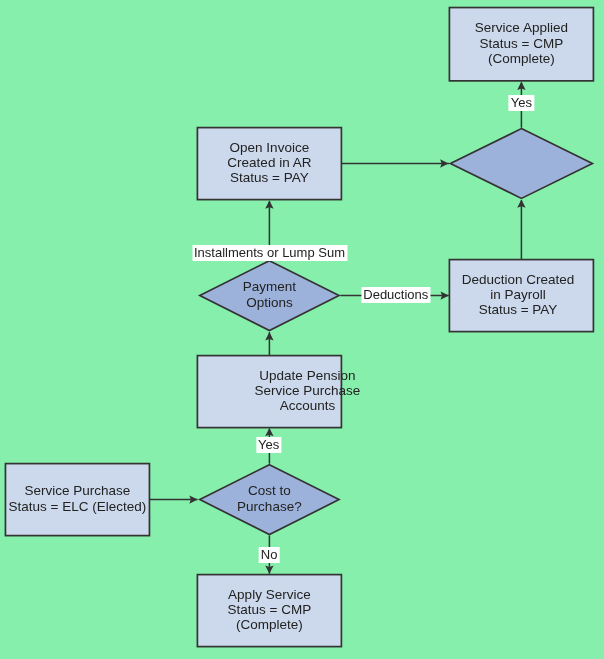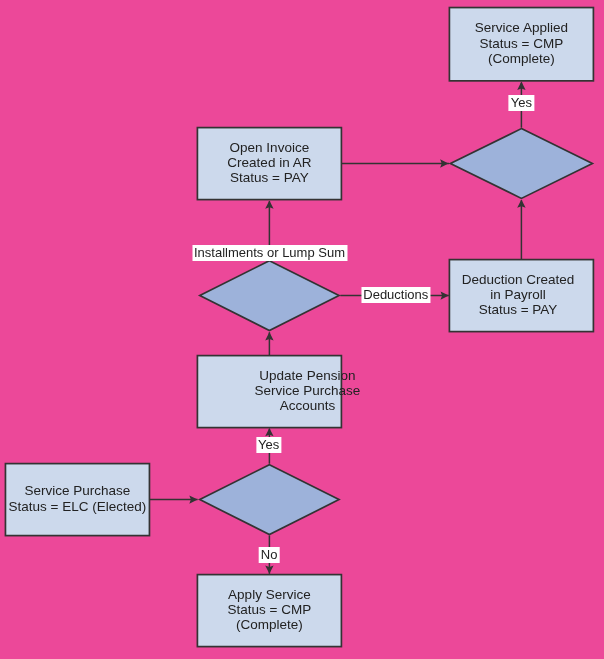--- a/index.html
+++ b/index.html
@@ -11,21 +11,21 @@
   body {
     width: 604px;
     height: 659px;
     font-family: "Liberation Sans", sans-serif;
     overflow: hidden;
   }
   #diagram {
     position: relative;
     width: 604px;
     height: 659px;
-    background: #ec4899;
+    background: #86efac;
   }
   #shapes {
     position: absolute;
     left: 0;
     top: 0;
     width: 604px;
     height: 659px;
   }
   .node-text {
     position: absolute;
@@ -104,25 +104,29 @@
 
 <div class="node-text" style="left:449.4px;top:7.55px;width:144px;height:73.3px;"><span>Service Applied
 Status = CMP
 (Complete)</span></div>
 <div class="node-text" style="left:197.4px;top:127.6px;width:144px;height:72px;"><span>Open Invoice
 Created in AR
 Status = PAY</span></div>
 <div class="node-text" style="left:446px;top:259.6px;width:144px;height:72px;border-radius:21px;"><span>Deduction Created
 in Payroll
 Status = PAY</span></div>
+<div class="node-text" style="left:197.9px;top:259.75px;width:143px;height:71.7px;"><span>Payment
+Options</span></div>
 <div class="node-text" style="left:197.4px;top:355.6px;width:144px;height:72px;margin-left:38px;"><span>Update Pension
 Service Purchase
 Accounts</span></div>
 <div class="node-text" style="left:5.45px;top:463.6px;width:144px;height:72px;"><span>Service Purchase
 Status = ELC (Elected)</span></div>
+<div class="node-text" style="left:197.9px;top:463.75px;width:143px;height:71.7px;"><span>Cost to
+Purchase?</span></div>
 <div class="node-text" style="left:197.4px;top:574.6px;width:144px;height:72px;"><span>Apply Service
 Status = CMP
 (Complete)</span></div>
 
 <div class="edge-label" style="left:521.3px;top:103.4px;">Yes</div>
 <div class="edge-label" style="left:269.5px;top:229.3px;margin-top:24px;">Installments or Lump Sum</div>
 <div class="edge-label" style="left:395.8px;top:294.9px;">Deductions</div>
 <div class="edge-label" style="left:268.6px;top:445.2px;">Yes</div>
 <div class="edge-label" style="left:269.1px;top:555.1px;">No</div>
 

